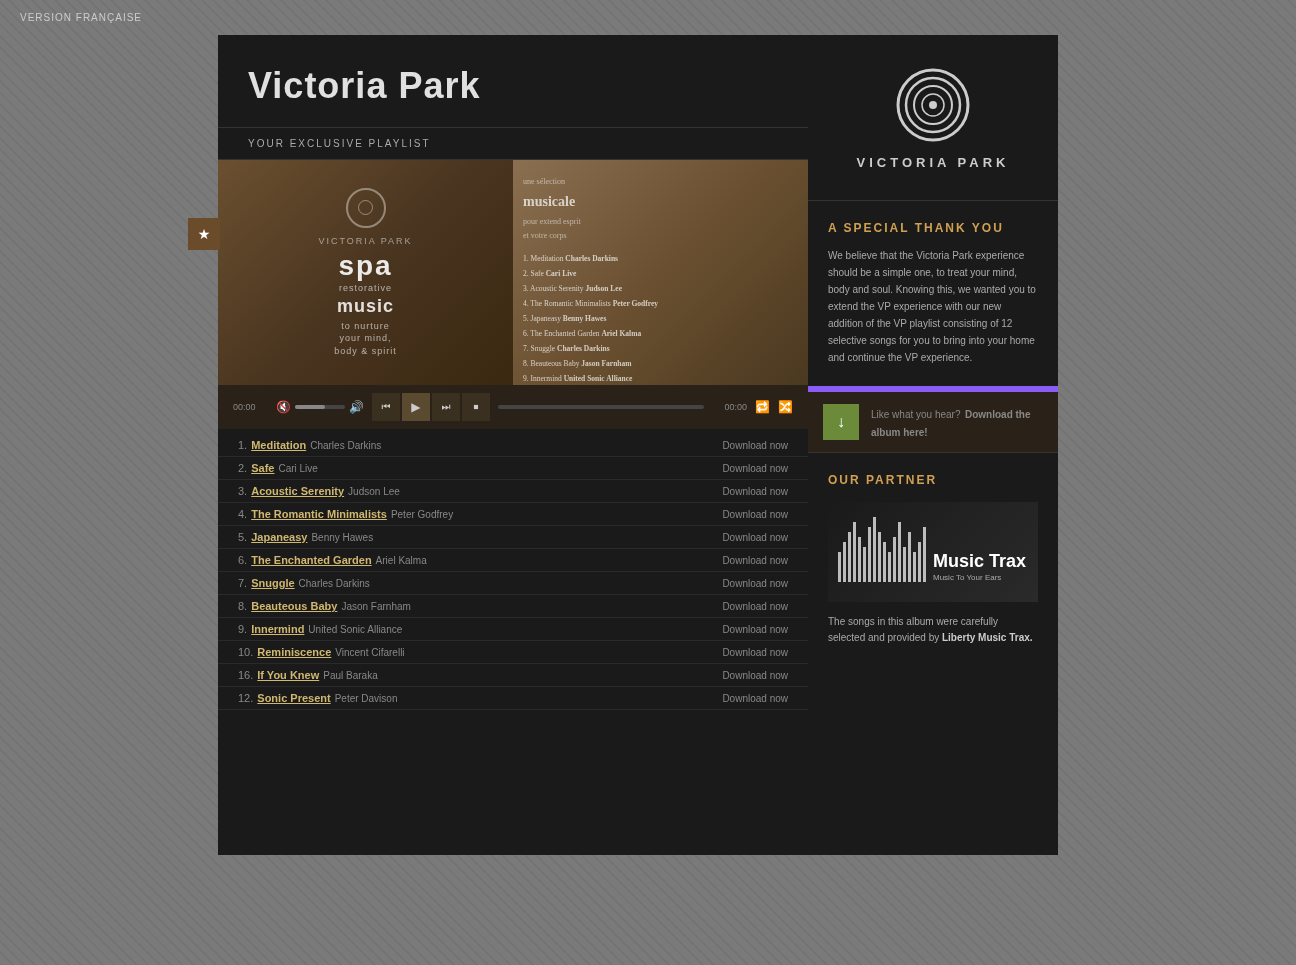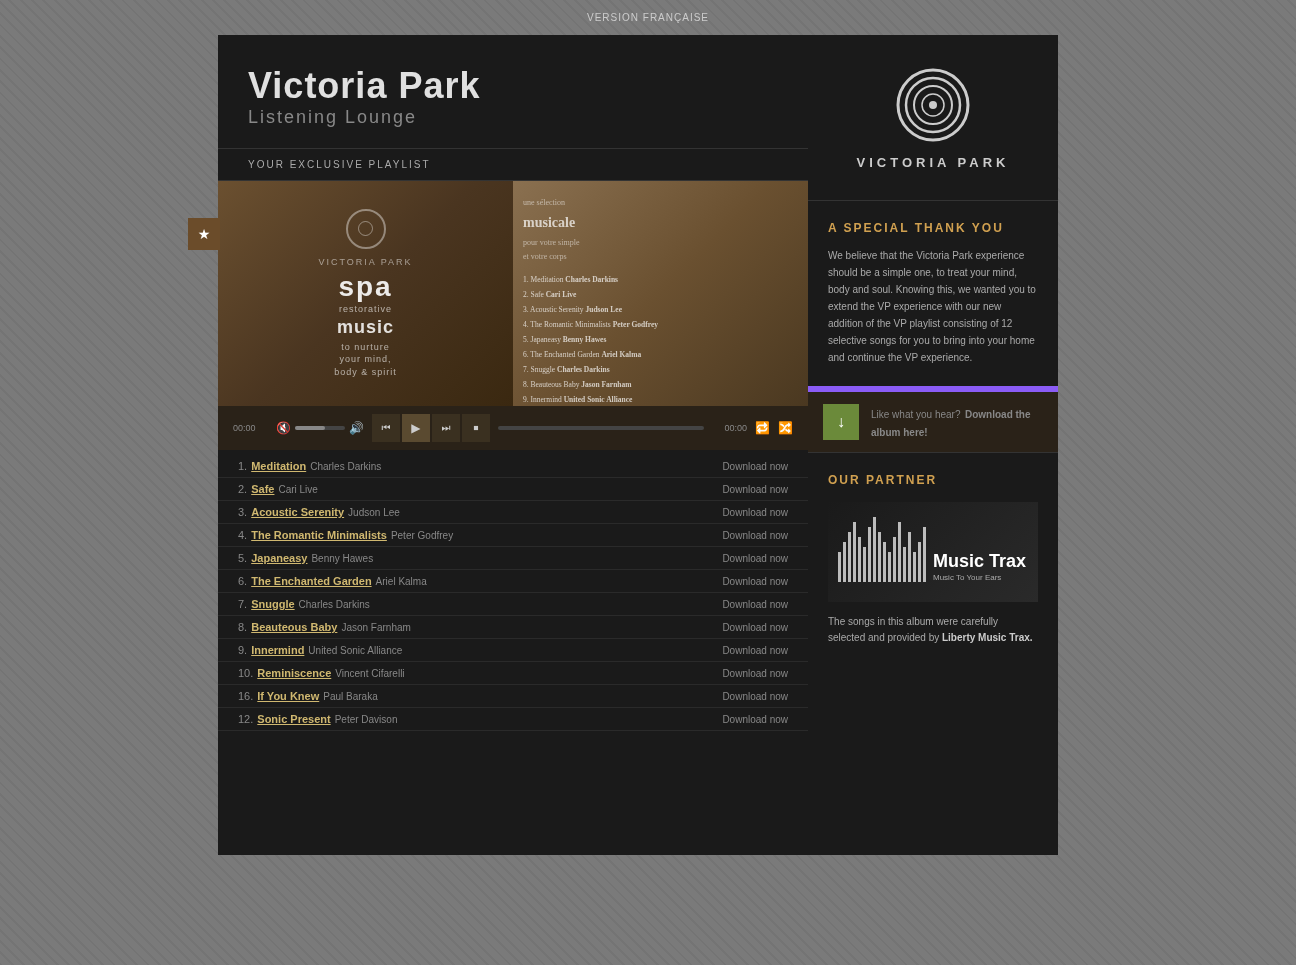--- a/index.html
+++ b/index.html
@@ -10,21 +10,21 @@
         rgba(0,0,0,0.05) 0px,
         rgba(0,0,0,0.05) 2px,
         transparent 2px,
         transparent 8px
       );
       font-family: Arial, Helvetica, sans-serif;
       width: 1296px;
       min-height: 965px;
     }
     .lang-bar {
-      text-align: center;
+      text-align: left;
       padding: 12px 20px;
       font-size: 10px;
       color: #ccc;
       letter-spacing: 1px;
     }
     .main-wrapper {
       display: flex;
       margin: 0 auto;
       width: 840px;
       margin-left: 218px;
@@ -340,21 +340,20 @@
 </div>
 
 <div class="star-badge">★</div>
 
 <div class="main-wrapper">
 
   <div class="left-panel">
 
     <div class="left-header">
       <h1>Victoria Park</h1>
-      <h2>Listening Lounge</h2>
     </div>
 
     <div class="playlist-label">YOUR EXCLUSIVE PLAYLIST</div>
 
     <div class="album-art">
       <div class="album-art-left">
         <div class="album-art-circle">
           <div class="album-art-circle-inner"></div>
         </div>
         <div style="font-size:9px;letter-spacing:2px;color:rgba(255,255,255,0.5);margin-bottom:4px;">VICTORIA PARK</div>
@@ -364,21 +363,21 @@
           <span style="font-size:18px;font-weight:bold;color:rgba(255,255,255,0.85);">music</span><br>
           <span>to nurture</span><br>
           <span>your mind,</span><br>
           <span>body &amp; spirit</span>
         </div>
       </div>
       <div class="album-art-right">
         <div style="font-size:8px;color:rgba(255,255,255,0.5);margin-bottom:4px;">
           <span>une sélection</span><br>
           <span style="font-size:14px;font-weight:bold;color:rgba(255,255,255,0.7);">musicale</span><br>
-          <span>pour votre simple</span><br>
+          <span>pour extend esprit</span><br>
           <span>et votre corps</span>
         </div>
         <div style="margin-top:8px;font-size:7.5px;line-height:2;">
           <div>1. Meditation <strong>Charles Darkins</strong></div>
           <div>2. Safe <strong>Cari Live</strong></div>
           <div>3. Acoustic Serenity <strong>Judson Lee</strong></div>
           <div>4. The Romantic Minimalists <strong>Peter Godfrey</strong></div>
           <div>5. Japaneasy <strong>Benny Hawes</strong></div>
           <div>6. The Enchanted Garden <strong>Ariel Kalma</strong></div>
           <div>7. Snuggle <strong>Charles Darkins</strong></div>

